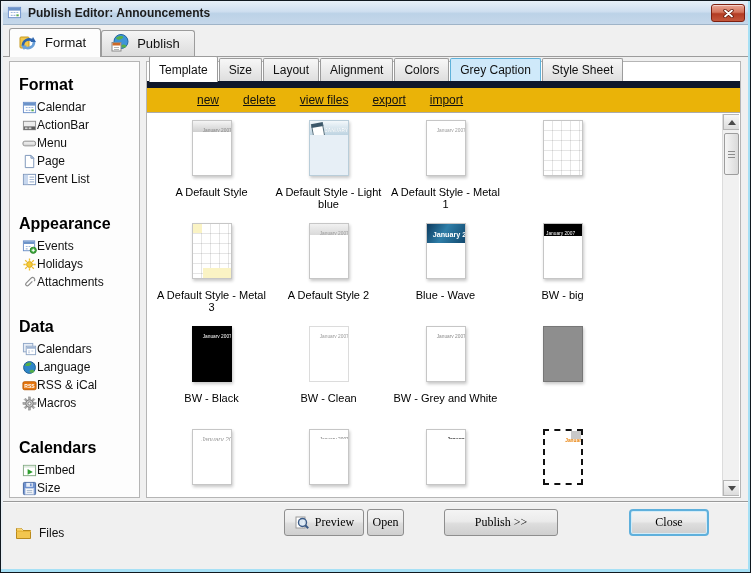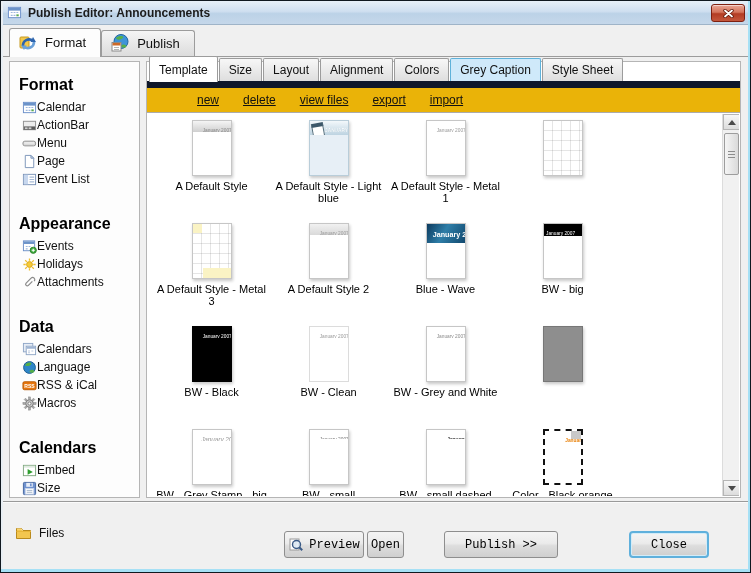--- a/index.html
+++ b/index.html
@@ -55,21 +55,21 @@
     border-bottom:1px solid #ababab; background:#eab308; font-size:12px; }
   .linksrow .link{ color:#111; text-decoration:underline; cursor:pointer; }
 
   
   .thumbwrap{ position:absolute; left:1px; right:1px; top:52px; bottom:1px; overflow:hidden; }
   .tgrid{ position:absolute; left:5px; top:0; width:470px; height:100%;
     display:grid; grid-template-columns:repeat(4,117px); grid-auto-rows:103px; padding-top:6px; }
   .tcell{ text-align:center; cursor:pointer; }
   .thumb{ width:40px; height:56px; margin:0 auto; background:#fff; border:1px solid #c6c6c6;
     box-shadow:1px 2px 3px rgba(0,0,0,.22); display:flex; flex-direction:row; position:relative; overflow:hidden; }
-  .tlabel{ font-size:11px; line-height:12px; color:#000; margin-top:4px; padding:0 2px; }
+  .tlabel{ font-size:11px; line-height:12px; color:#000; margin-top:10px; padding:0 2px; }
   .th-head{ height:11px; text-align:center; overflow:hidden; position:relative; }
   .cap{ display:inline-block; font-size:8px; line-height:10px; color:#999;
     transform:scale(.6); transform-origin:50% 0; white-space:nowrap; }
   .th-days{ height:4px; background:#8a8a8a; }
   .th-body{ flex:1; position:relative; background-image:
       repeating-linear-gradient(to right, transparent 0 8px, rgba(0,0,0,.10) 8px 9px),
       repeating-linear-gradient(to bottom, transparent 0 9px, rgba(0,0,0,.10) 9px 10px); }
 
   .v1 .th-head{ background:linear-gradient(#f5f5f5,#cfcfcf);} .v1 .cap{color:#8a8a8a;}
   .v2{ background:#e7eff6; border-color:#b9cdd9; }
@@ -140,23 +140,23 @@
     display:flex; align-items:center; justify-content:center; cursor:grab; }
   .grip{ width:7px; height:7px;
     background:repeating-linear-gradient(#8c8c8c 0 1px, transparent 1px 3px); }
 
   
   .divider{ position:absolute; left:0; right:0; top:500px; height:2px;
     border-top:1px solid #9a9a9a; border-bottom:1px solid #fbfbfb; }
   .footer{ position:absolute; left:0; right:0; top:502px; bottom:3px; background:#f0f0f0; }
   .files{ position:absolute; left:14px; top:22px; display:flex; align-items:center; gap:7px;
     font-size:12px; color:#111; cursor:pointer; }
-  .btn{ position:absolute; top:28px; height:27px; border:1px solid #8e8e8e; border-radius:3px;
+  .btn{ position:absolute; top:6px; height:27px; border:1px solid #8e8e8e; border-radius:3px;
     background:linear-gradient(#f4f4f4 0%, #ebebeb 45%, #dddddd 55%, #cfcfcf 100%);
-    font-family:Liberation Mono, monospace; font-size:12px; color:#000;
+    font-family:Liberation Serif, serif; font-size:12px; color:#000;
     display:flex; align-items:center; justify-content:center; gap:5px; cursor:pointer; }
   .btn-preview{ left:283px; width:80px; }
   .btn-open{ left:366px; width:37px; }
   .btn-publish{ left:443px; width:114px; }
   .btn-close{ left:628px; width:80px; border:2px solid #5fb0dc; border-radius:4px;
     box-shadow:0 0 0 1px #d3ecf8 inset; }
 </style>
 </head>
 <body>
 

